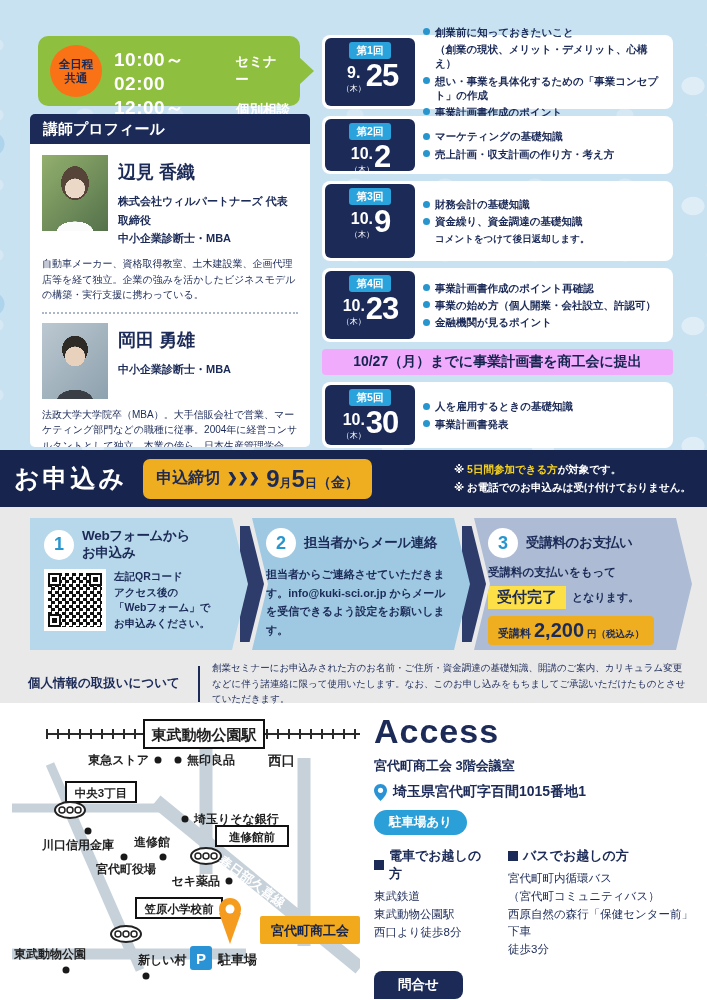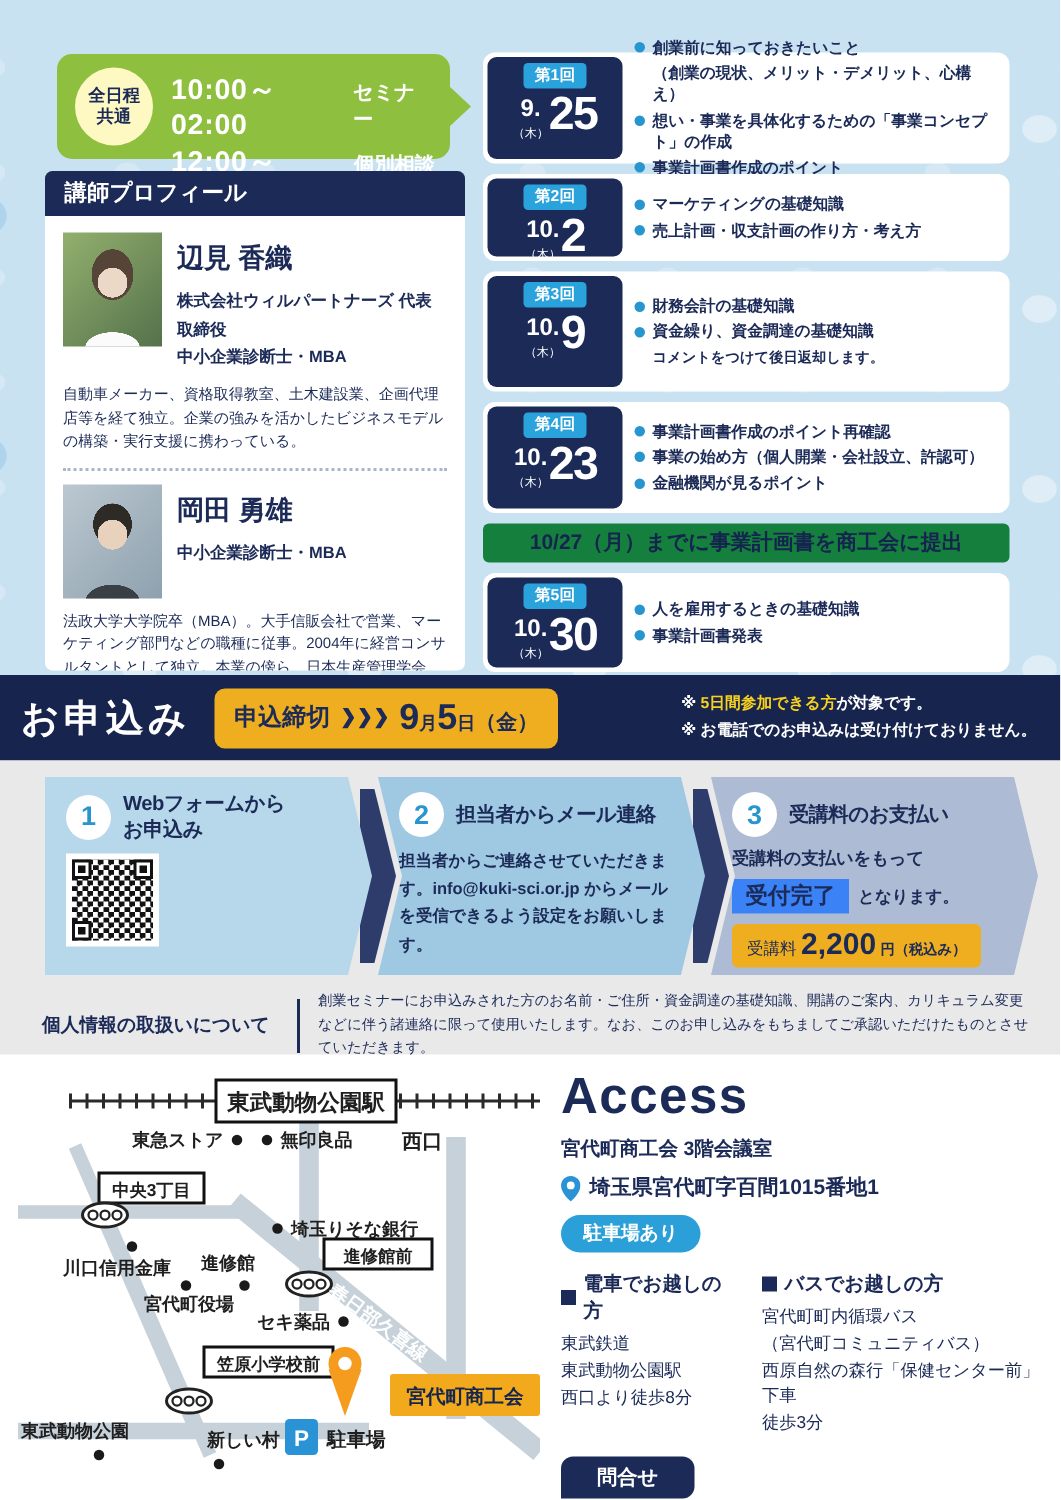--- a/index.html
+++ b/index.html
@@ -19,21 +19,21 @@
     background-position:18px 26px, 84px 64px, 40px 10px;
   }
 
   
   .sched { position:absolute; left:38px; top:36px; width:262px; height:70px;
     background:#8fbf3e; border-radius:10px; }
   .sched::after { content:""; position:absolute; right:-14px; top:21px;
     border-top:14px solid transparent; border-bottom:14px solid transparent;
     border-left:15px solid #8fbf3e; }
   .sched-circle { position:absolute; left:12px; top:9px; width:52px; height:52px;
-    background:#fef9c3; border-radius:50%; display:flex; flex-direction:column;
+    background:#f97316; border-radius:50%; display:flex; flex-direction:column;
     align-items:center; justify-content:center; color:#1b2a57; font-weight:bold;
     font-size:11.5px; line-height:1.25; }
   .sched-rows { position:absolute; left:76px; top:11px; width:176px; }
   .sched-row { display:flex; justify-content:space-between; align-items:baseline; color:#fff; }
   .sched-time { font-size:19px; font-weight:800; letter-spacing:0.5px; }
   .sched-label { font-size:13.5px; font-weight:800; }
 
   
   .prof-bar { position:absolute; left:30px; top:114px; width:280px; height:30px;
     background:#1b2a57; border-radius:5px 5px 0 0; color:#fff; font-weight:800;
@@ -72,21 +72,21 @@
   .m-col { display:flex; flex-direction:column; align-items:center; margin-top:5px; }
   .m { font-size:16px; font-weight:800; line-height:1; }
   .w { font-size:8px; margin-top:2px; }
   .d { font-size:31px; font-weight:800; line-height:1; letter-spacing:-1px; }
   .topics { display:flex; flex-direction:column; justify-content:center; gap:3px; flex:1; list-style:none; }
   .topic { display:flex; align-items:flex-start; gap:5px; }
   .dot { width:7px; height:7px; border-radius:50%; background:#2796cf; margin-top:3.5px; flex:none; }
   .t { font-size:10.5px; font-weight:bold; color:#1b2a57; line-height:1.35; }
   .sub { font-size:10.5px; font-weight:bold; color:#1b2a57; margin-left:12px; line-height:1.35; }
   .note { font-size:9.5px; font-weight:bold; color:#1b2a57; margin-left:12px; line-height:1.4; }
-  .s-banner { background:#15803d; border-radius:4px; color:#14244e; font-weight:800;
+  .s-banner { background:#f0abfc; border-radius:4px; color:#14244e; font-weight:800;
     font-size:14px; display:flex; align-items:center; justify-content:center; height:26px; }
 
   
   .apply { position:absolute; left:0; top:450px; width:707px; height:57px;
     background:#17244d; display:flex; align-items:center; padding:0 14px; }
   .apply-title { color:#fff; font-size:25px; font-weight:800; letter-spacing:3px; }
   .deadline-badge { margin-left:16px; background:#efae1f; border-radius:7px; height:40px;
     display:flex; align-items:center; padding:0 13px; gap:8px; color:#1b2a57; }
   .dl-label { font-size:16px; font-weight:800; }
   .chevs { display:flex; gap:3px; }
@@ -123,25 +123,25 @@
       linear-gradient(#fff,#fff),linear-gradient(#fff,#fff),linear-gradient(#fff,#fff),
       linear-gradient(#111,#111),linear-gradient(#111,#111),linear-gradient(#111,#111),
       repeating-conic-gradient(#111 0% 25%, #fff 0% 50%);
     background-size:5px 5px,5px 5px,5px 5px, 9px 9px,9px 9px,9px 9px, 13px 13px,13px 13px,13px 13px, 7px 7px;
     background-position:4px 4px,45px 4px,4px 45px, 2px 2px,43px 2px,2px 43px, 0 0,41px 0,0 41px, 0 0;
     background-repeat:no-repeat,no-repeat,no-repeat,no-repeat,no-repeat,no-repeat,no-repeat,no-repeat,no-repeat,repeat; }
   .step-text { font-size:10.5px; font-weight:bold; color:#1b2a57; line-height:1.5; white-space:pre-line; }
   .step2-text { font-size:11px; font-weight:bold; color:#1b2a57; line-height:1.7; word-break:break-all; }
   .pay-line { font-size:11.5px; font-weight:800; color:#1b2a57; margin:1px 0 6px; }
   .pay-row { display:flex; align-items:center; gap:6px; margin-bottom:7px; }
-  .done-box { background:#3b82f6; padding:2px 9px; font-size:15px; font-weight:800; color:#1b2a57; }
+  .done-box { background:#fde047; padding:2px 9px; font-size:15px; font-weight:800; color:#1b2a57; }
   .after-badge { font-size:11px; font-weight:800; color:#1b2a57; }
   .fee-badge { display:inline-flex; align-items:baseline; background:#efae1f; border-radius:4px;
     padding:3px 10px; color:#1b2a57; gap:3px; }
-  .fee-label { font-size:11px; font-weight:400; }
+  .fee-label { font-size:11px; font-weight:700; }
   .fee-amount { font-size:20px; font-weight:800; }
   .fee-unit { font-size:9.5px; font-weight:800; }
 
   
   .privacy { position:absolute; left:28px; top:660px; width:660px; display:flex;
     align-items:center; gap:12px; }
   .privacy-label { font-size:12.5px; font-weight:800; color:#1b2a57; width:158px; flex:none; }
   .privacy-div { width:2px; height:36px; background:#1b2a57; flex:none; }
   .privacy-text { font-size:9.5px; font-weight:500; color:#1b2a57; line-height:1.65; }
 
@@ -376,20 +376,24 @@
   <div class="step step-1">
     <div class="step-head">
       <div class="step-num">1</div>
       <div class="step-title">Webフォームから
 お申込み</div>
     </div>
     <div class="step1-body">
       <div class="qr">
           <div class="qr-inner"></div>
         </div>
+      <div class="step-text">左記QRコード
+アクセス後の
+「Webフォーム」で
+お申込みください。</div>
     </div>
   </div>
 
   <div class="step step-2">
     <div class="step-head">
       <div class="step-num">2</div>
       <div class="step-title">担当者からメール連絡</div>
     </div>
     <div class="step2-text">担当者からご連絡させていただきます。info@kuki-sci.or.jp からメールを受信できるよう設定をお願いします。</div>
   </div>

